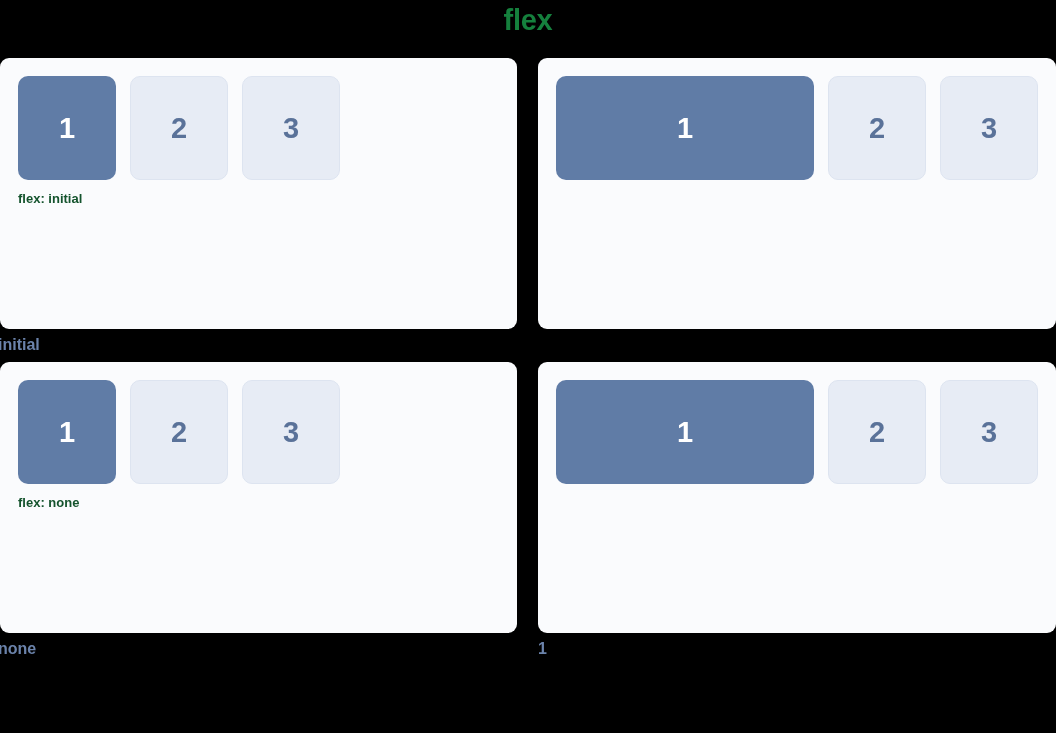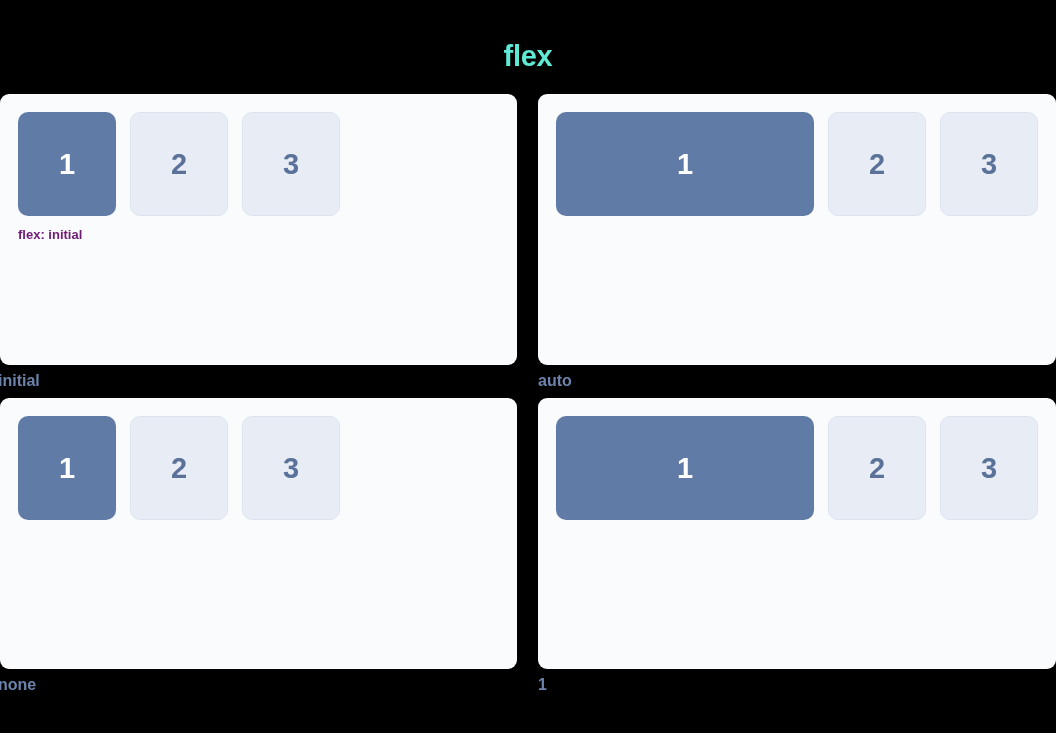--- a/index.html
+++ b/index.html
@@ -8,27 +8,26 @@
     padding: 0;
     background: #000000;
     width: 1056px;
     height: 733px;
     overflow: hidden;
     font-family: "Liberation Sans", sans-serif;
   }
 
   #page-title {
     text-align: center;
-    color: #5eead4;
+    color: #15803d;
     font-size: 29px;
     font-weight: bold;
     line-height: 1;
     padding-top: 6px;
     letter-spacing: -0.3px;
-    margin-top: 36px;
   }
 
   #grid {
     margin-top: 23px;
     display: grid;
     grid-template-columns: 517px 1fr;
     column-gap: 21px;
     row-gap: 9px;
   }
 
@@ -76,21 +75,21 @@
   .box.plain {
     background: #e7ecf5;
     border: 1px solid #dde4f0;
     color: #5a7299;
     width: 98px;
     flex: none;
   }
 
   .caption {
     margin-top: 12px;
-    color: #701a75;
+    color: #14532d;
     font-size: 13px;
     font-weight: bold;
     line-height: 1;
   }
 
   .cell-label {
     margin-top: 8px;
     color: #6b83ab;
     font-size: 16px;
     font-weight: bold;
@@ -118,30 +117,30 @@
   </div>
 
   <div class="cell">
     <div class="panel">
       <div class="demo-row">
         <div class="box primary grow">1</div>
         <div class="box plain">2</div>
         <div class="box plain">3</div>
       </div>
     </div>
-    <div class="cell-label">auto</div>
   </div>
 
   <div class="cell">
     <div class="panel">
       <div class="demo-row">
         <div class="box primary">1</div>
         <div class="box plain">2</div>
         <div class="box plain">3</div>
       </div>
+      <div class="caption">flex: none</div>
     </div>
     <div class="cell-label clipped">none</div>
   </div>
 
   <div class="cell">
     <div class="panel">
       <div class="demo-row">
         <div class="box primary grow">1</div>
         <div class="box plain">2</div>
         <div class="box plain">3</div>

